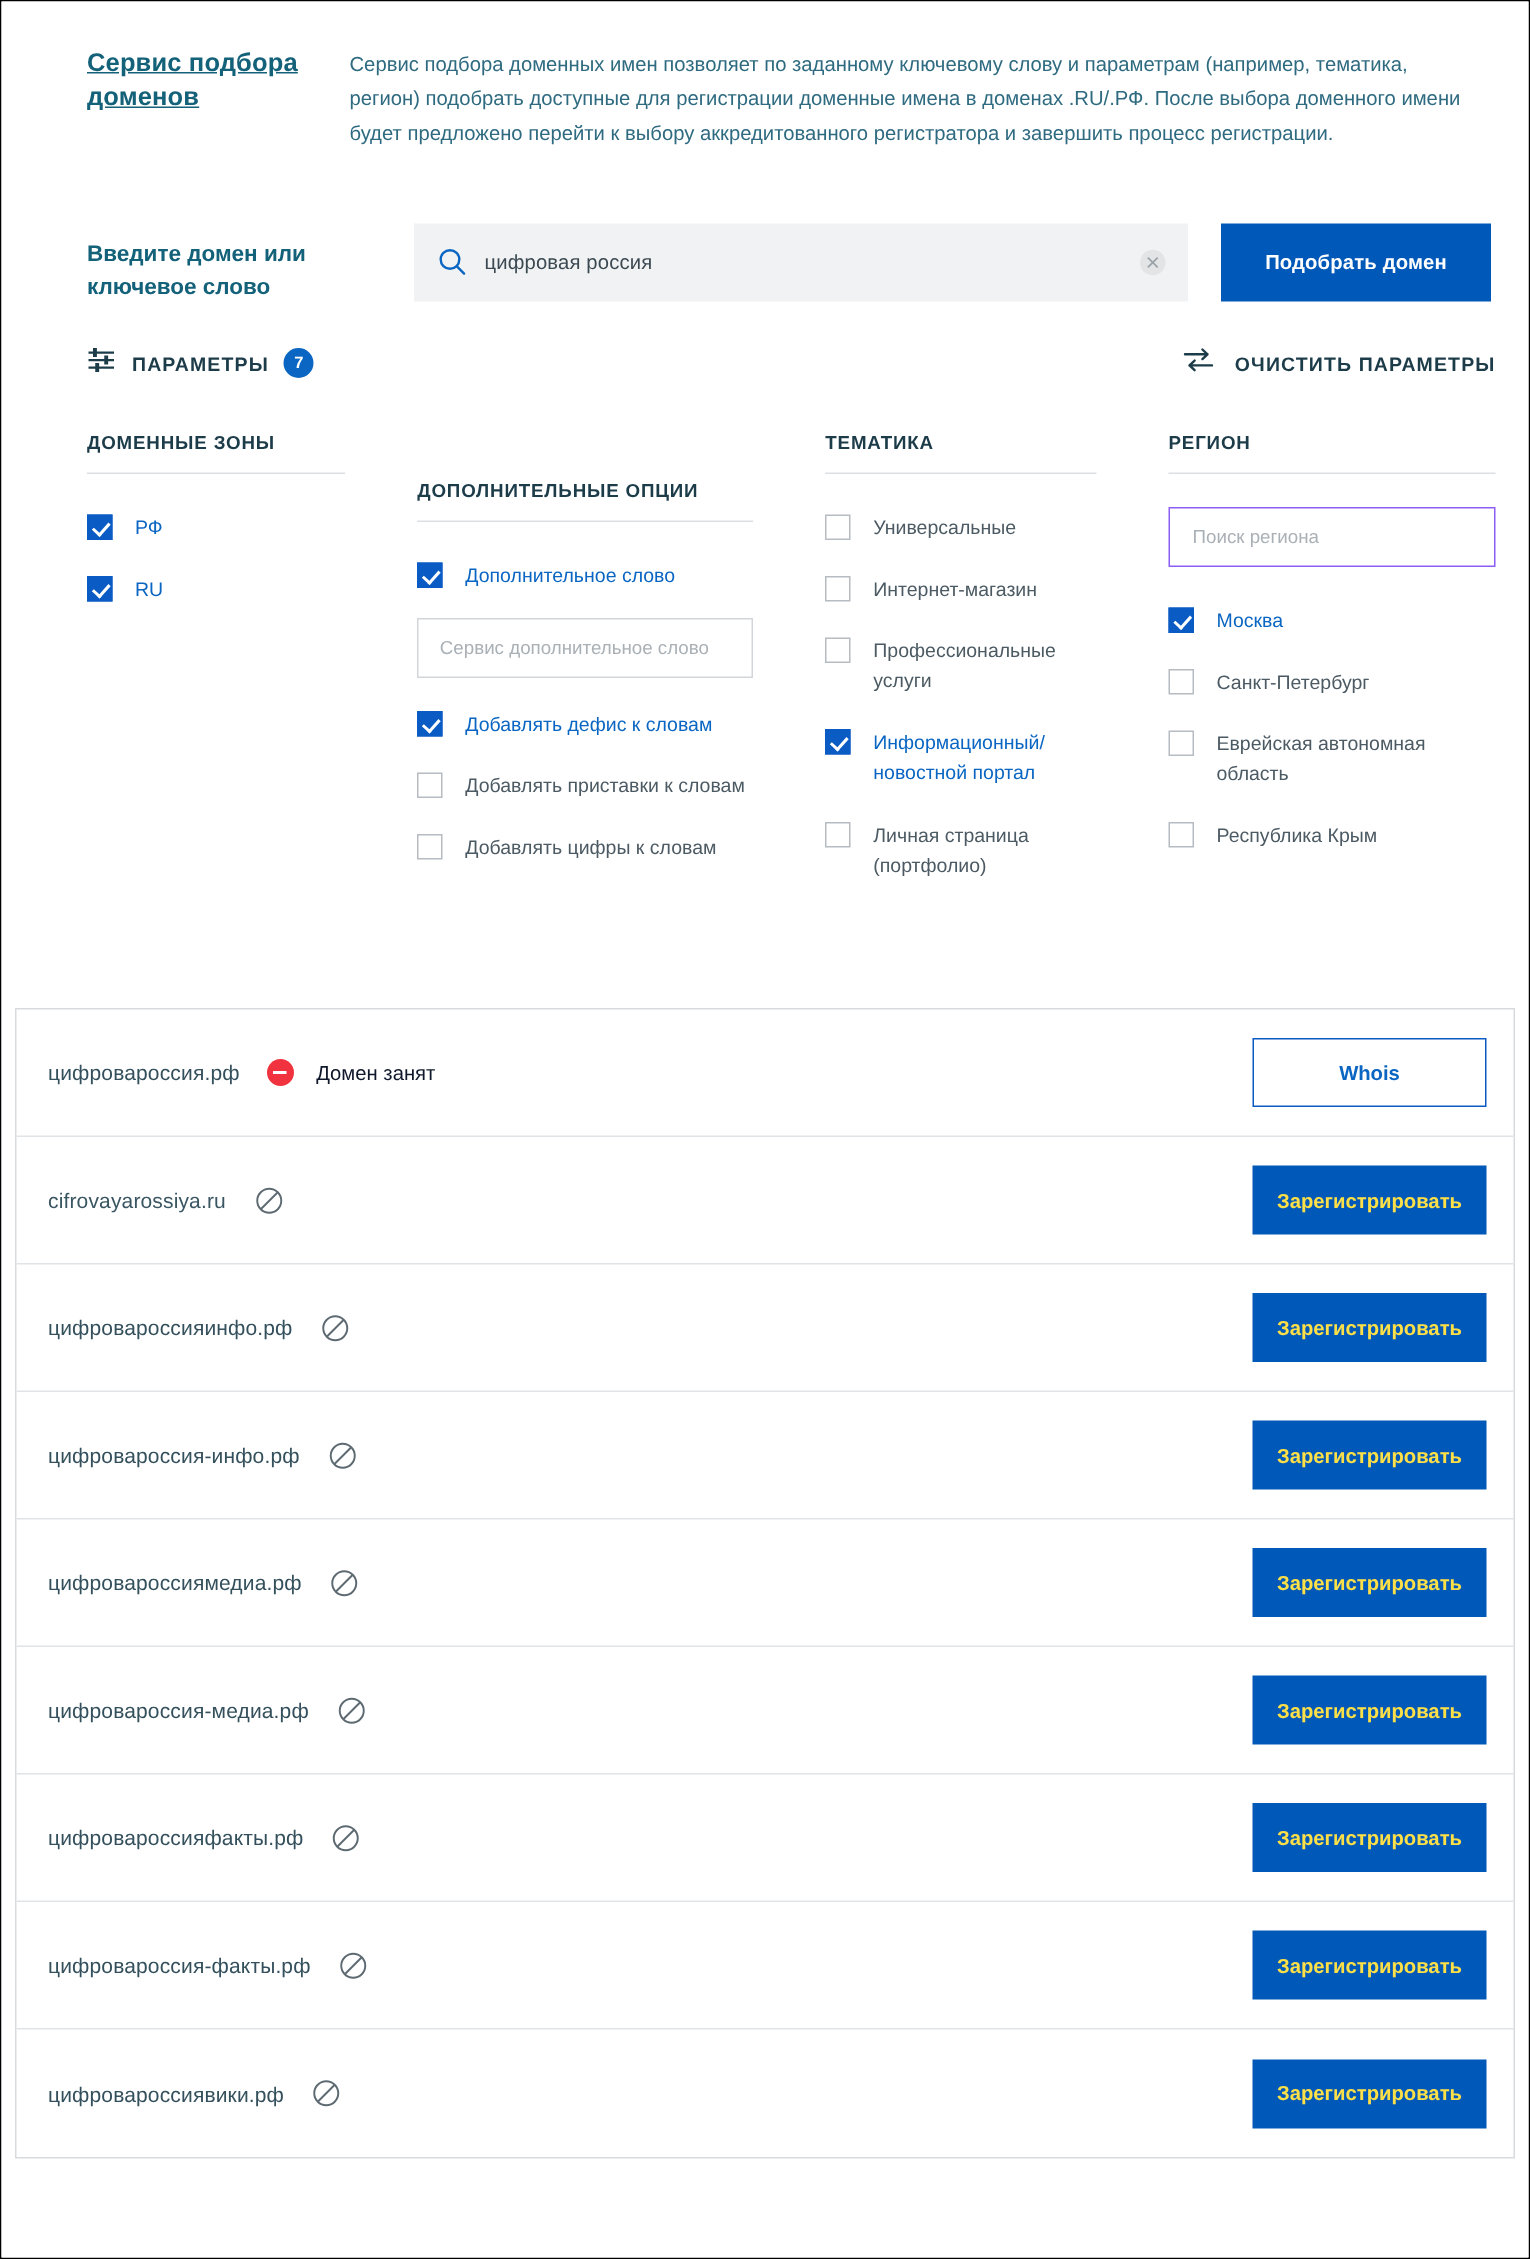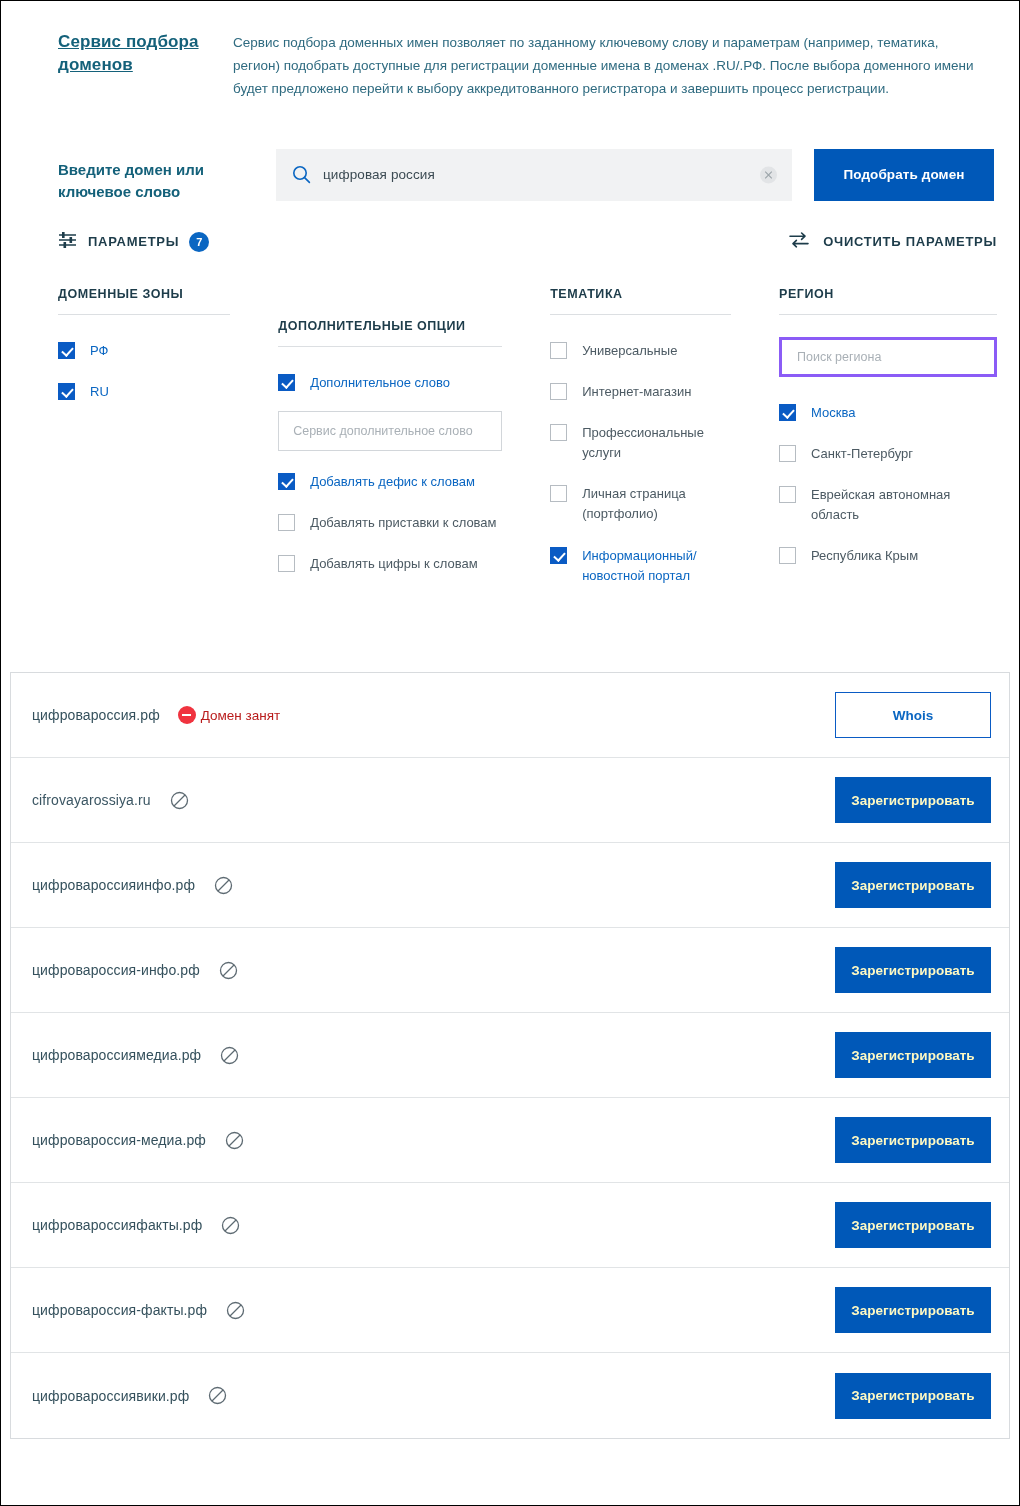--- a/index.html
+++ b/index.html
@@ -185,21 +185,21 @@
     display: flex;
     align-items: center;
     padding: 0 14px;
     font-size: 12.5px;
     color: #a9b0b6;
   }
   .region-input {
     margin-top: 22px;
     width: 218px;
     height: 40px;
-    border: 3px solid #8b5cf6;
+    border: 1px solid #8b5cf6;
     background: #fff;
     display: flex;
     align-items: center;
     padding: 1px 15px;
     font-size: 12.5px;
     color: #a9b0b6;
   }
   .fcol.wide { width: 224px; margin-top: 32px; }
   .fcol.theme { width: 210px; }
   .fcol.region { width: 224px; margin-right:0; }
@@ -234,40 +234,40 @@
   .status-wrap { display:flex; align-items:center; margin-left: 18px; }
   .busy-icon {
     width: 18px; height: 18px;
     border-radius: 50%;
     background: #f0333f;
     display:flex; align-items:center; justify-content:center;
   }
   .busy-icon span { display:block; width:9px; height:2px; background:#fff; }
   .busy-text {
     font-size: 13.5px;
-    color: #b91c1c;
-    margin-left: 5px;
+    color: #0f172a;
+    margin-left: 15px;
   }
   .block-icon { width: 19px; height: 19px; margin-left: 19px; cursor:pointer; }
   .res-actions { margin-left: auto; }
   .btn-whois {
     width: 156px; height: 46px;
     background: #fff;
     border: 1px solid #0a5bc4;
     color: #0a66c2;
     font-size: 13.5px;
     font-weight: bold;
     font-family: inherit;
     cursor: pointer;
   }
   .btn-register {
     width: 156px; height: 46px;
     background: #0058b8;
     border: none;
-    color: #fef9c3;
+    color: #fde047;
     font-size: 13.5px;
     font-weight: bold;
     font-family: inherit;
     cursor: pointer;
   }
   .more-row {
     height: 61px;
     border: 1px solid #0a5bc4;
     display: flex;
     align-items: center;
@@ -401,27 +401,27 @@
           <span class="opt-label">Универсальные</span>
         </div>
         <div class="opt">
           <span class="cb"></span>
           <span class="opt-label">Интернет-магазин</span>
         </div>
         <div class="opt">
           <span class="cb"></span>
           <span class="opt-label">Профессиональные услуги</span>
         </div>
-        <div class="opt">
-          <span class="cb"></span>
-          <span class="opt-label">Личная страница (портфолио)</span>
-        </div>
         <div class="opt checked">
           <span class="cb checked"></span>
           <span class="opt-label">Информационный/новостной портал</span>
+        </div>
+        <div class="opt">
+          <span class="cb"></span>
+          <span class="opt-label">Личная страница (портфолио)</span>
         </div>
 
       </div>
 
       <div class="fcol region">
         <div class="fcol-title">РЕГИОН</div>
         <div class="region-input">Поиск региона</div>
         <div class="opt checked" style="margin-top:26px">
           <span class="cb checked"></span>
           <span class="opt-label">Москва</span>

